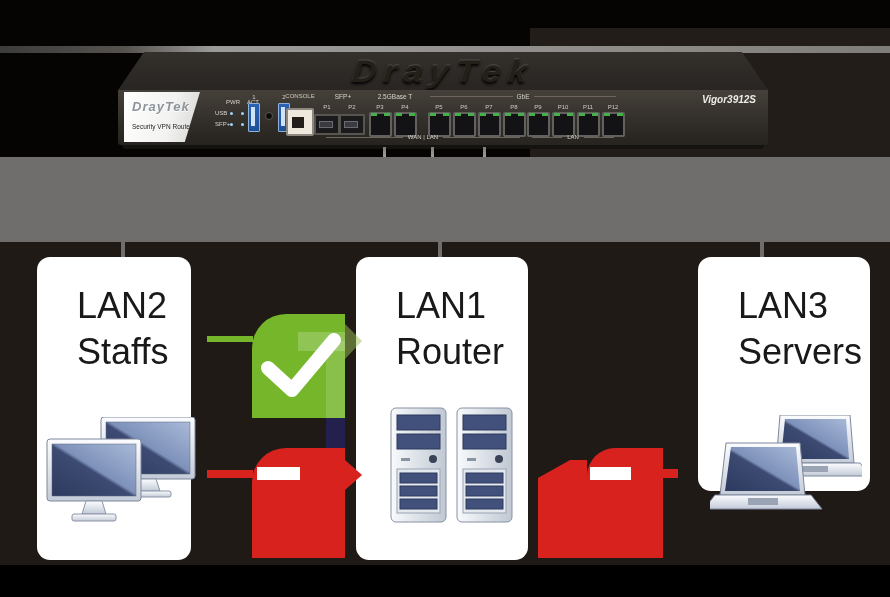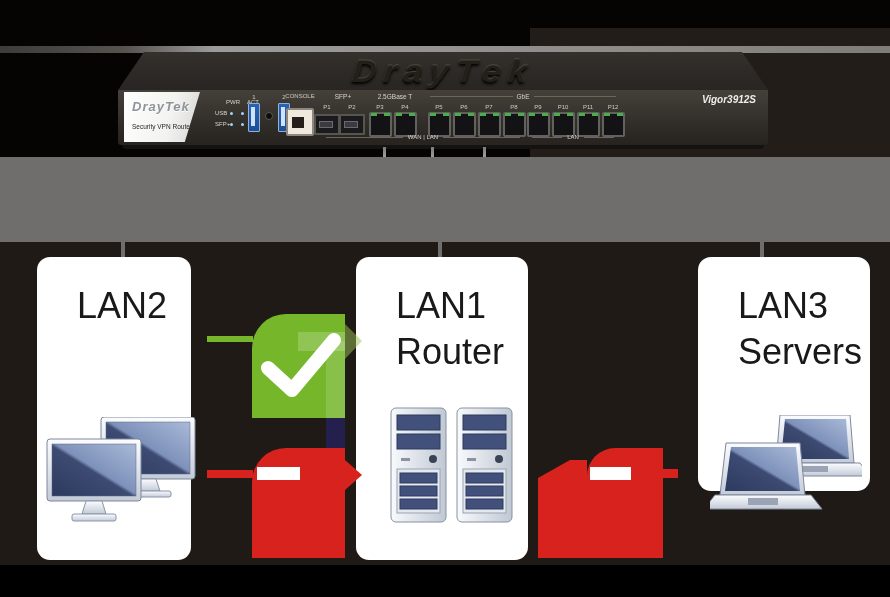--- a/index.html
+++ b/index.html
@@ -213,20 +213,21 @@
   <div class="gray-band"></div>
 
   <div class="lower"></div>
   <div class="drop" style="left:121px;"></div>
   <div class="drop" style="left:438px;"></div>
   <div class="drop" style="left:760px;"></div>
 
   <div class="card card-lan2">
     <div class="card-title">
       <div>LAN2</div>
+      <div>Staffs</div>
     </div>
     <svg class="dev-icon" style="left:8px;top:160px;" width="152" height="110" viewBox="0 0 152 110">
       <defs>
         <linearGradient id="gs" x1="0" y1="1" x2="1" y2="0">
           <stop offset="0" stop-color="#2c3a60"></stop>
             <stop offset="0.48" stop-color="#3d4b72"></stop>
           <stop offset="0.52" stop-color="#7e91ba"></stop>
             <stop offset="1" stop-color="#a9bad8"></stop>
         </linearGradient>
         <linearGradient id="gf" x1="0" y1="0" x2="0" y2="1">

